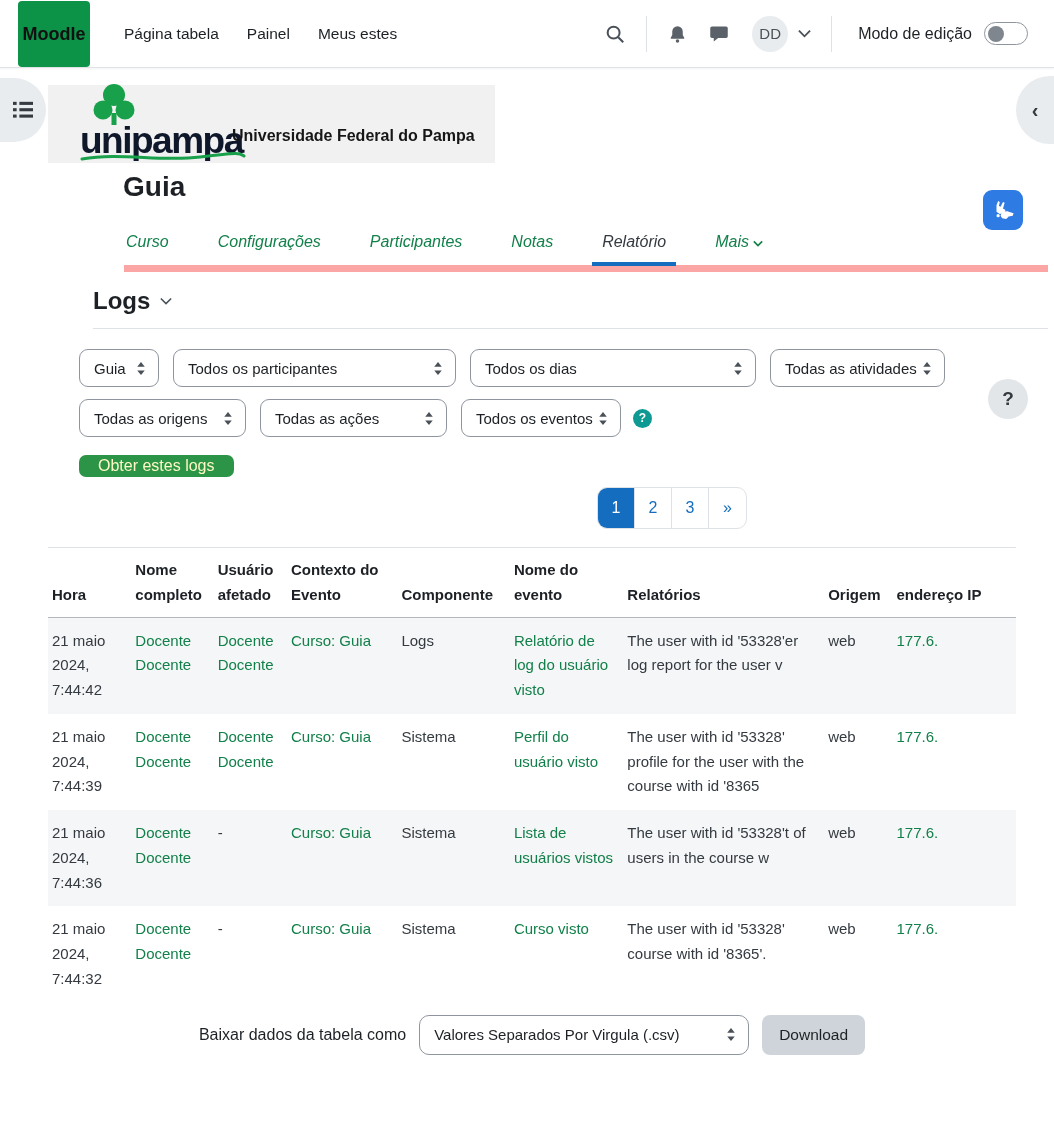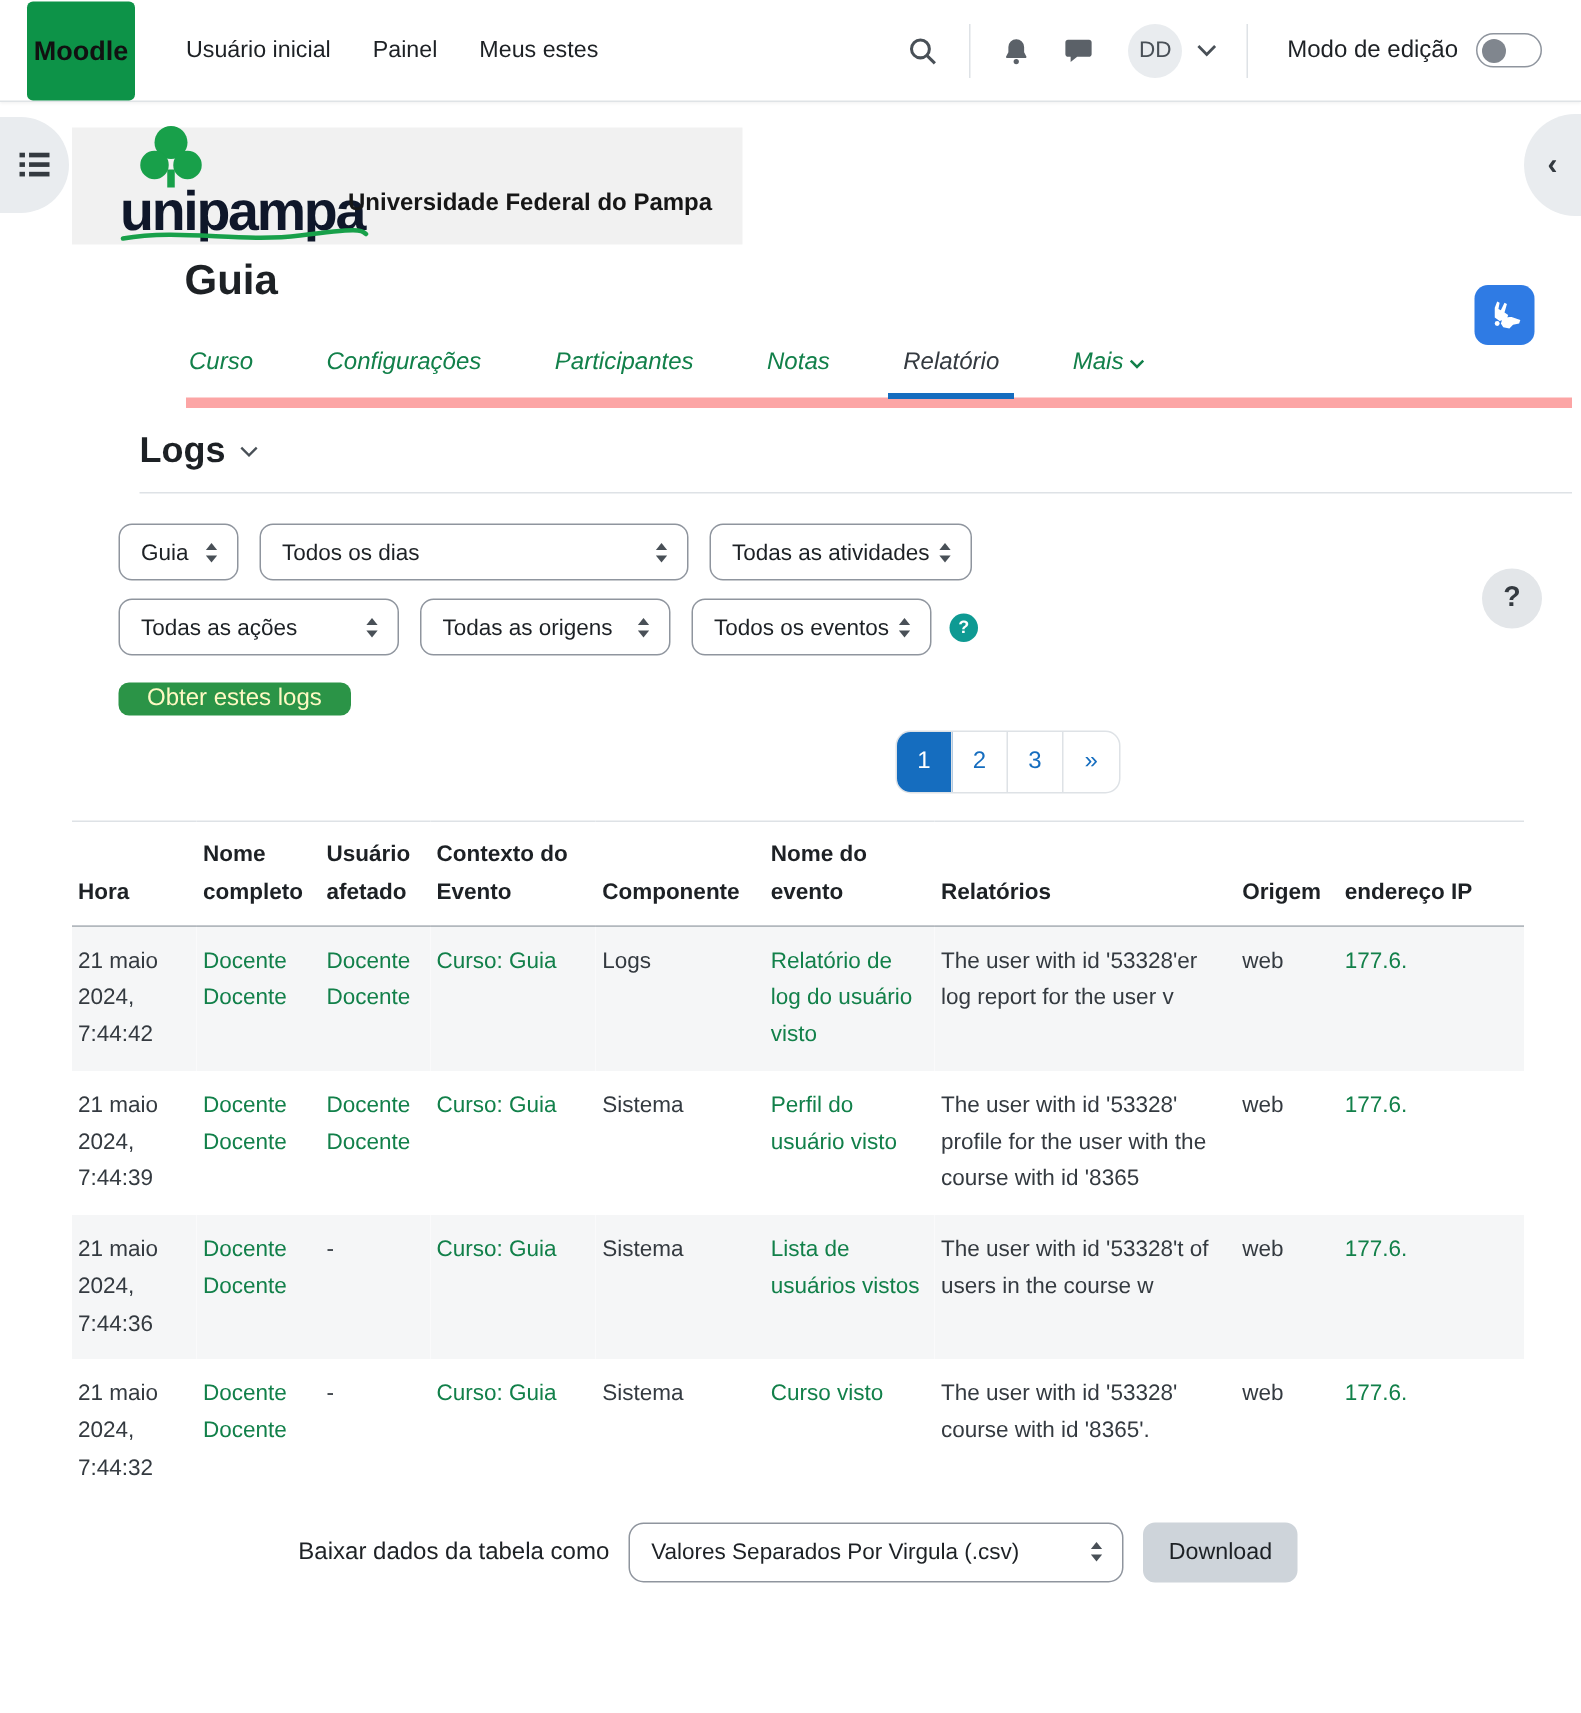--- a/index.html
+++ b/index.html
@@ -87,21 +87,21 @@
     font-size:15.5px; color:#1d2125; cursor:pointer; font-family:inherit; }
 
   svg { display:block; }
 </style>
 </head>
 <body>
 
 <nav class="navbar">
   <div class="brand">Moodle</div>
   <div class="nav-links">
-    <a href="#">Usuário inicial</a>
+    <a href="#">Página tabela</a>
     <a href="#">Painel</a>
     <a href="#">Meus estes</a>
   </div>
   <div class="nav-right">
     <button class="icon-btn">
       <svg width="22" height="22" viewBox="0 0 24 24" fill="none" stroke="#495057" stroke-width="2.2">
         <circle cx="10.5" cy="10.5" r="6.5"></circle>
           <line x1="15.5" y1="15.5" x2="21" y2="21"></line>
       </svg>
     </button>
@@ -199,45 +199,52 @@
   
   <div class="filters">
     <div class="frow">
       <div class="select sel-guia">
           <span>Guia</span>
           <svg width="10" height="15" viewBox="0 0 10 16">
             <path d="M5 1l4 5H1z" fill="#495057"></path>
             <path d="M5 15L1 10h8z" fill="#495057"></path>
           </svg>
         </div>
+      <div class="select sel-part">
+          <span>Todos os participantes</span>
+          <svg width="10" height="15" viewBox="0 0 10 16">
+            <path d="M5 1l4 5H1z" fill="#495057"></path>
+            <path d="M5 15L1 10h8z" fill="#495057"></path>
+          </svg>
+        </div>
       <div class="select sel-days">
           <span>Todos os dias</span>
           <svg width="10" height="15" viewBox="0 0 10 16">
             <path d="M5 1l4 5H1z" fill="#495057"></path>
             <path d="M5 15L1 10h8z" fill="#495057"></path>
           </svg>
         </div>
       <div class="select sel-act">
           <span>Todas as atividades</span>
           <svg width="10" height="15" viewBox="0 0 10 16">
             <path d="M5 1l4 5H1z" fill="#495057"></path>
             <path d="M5 15L1 10h8z" fill="#495057"></path>
           </svg>
         </div>
     </div>
     <div class="frow">
+      <div class="select sel-orig">
+          <span>Todas as origens</span>
+          <svg width="10" height="15" viewBox="0 0 10 16">
+            <path d="M5 1l4 5H1z" fill="#495057"></path>
+            <path d="M5 15L1 10h8z" fill="#495057"></path>
+          </svg>
+        </div>
       <div class="select sel-acoes">
           <span>Todas as ações</span>
-          <svg width="10" height="15" viewBox="0 0 10 16">
-            <path d="M5 1l4 5H1z" fill="#495057"></path>
-            <path d="M5 15L1 10h8z" fill="#495057"></path>
-          </svg>
-        </div>
-      <div class="select sel-orig">
-          <span>Todas as origens</span>
           <svg width="10" height="15" viewBox="0 0 10 16">
             <path d="M5 1l4 5H1z" fill="#495057"></path>
             <path d="M5 15L1 10h8z" fill="#495057"></path>
           </svg>
         </div>
       <div class="select sel-event">
           <span>Todos os eventos</span>
           <svg width="10" height="15" viewBox="0 0 10 16">
             <path d="M5 1l4 5H1z" fill="#495057"></path>
             <path d="M5 15L1 10h8z" fill="#495057"></path>

